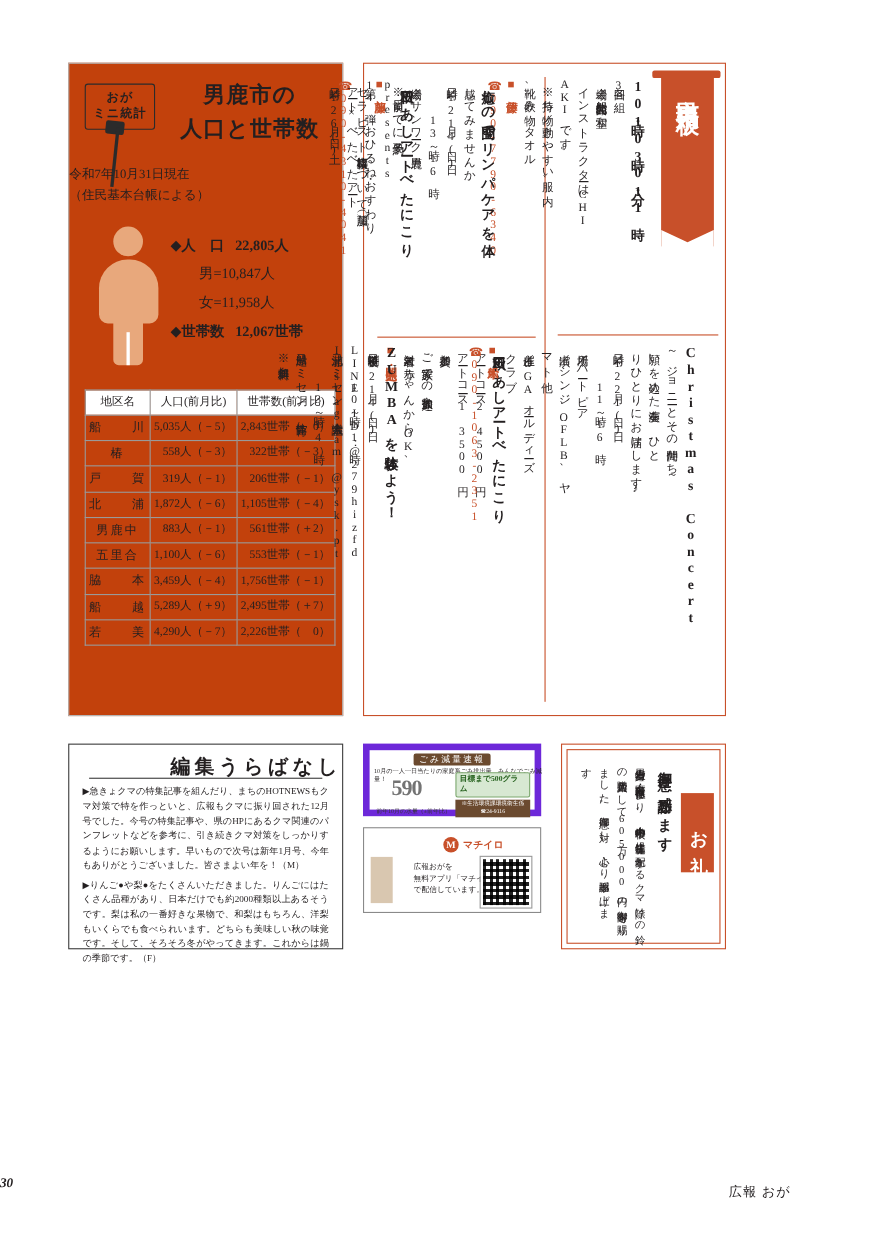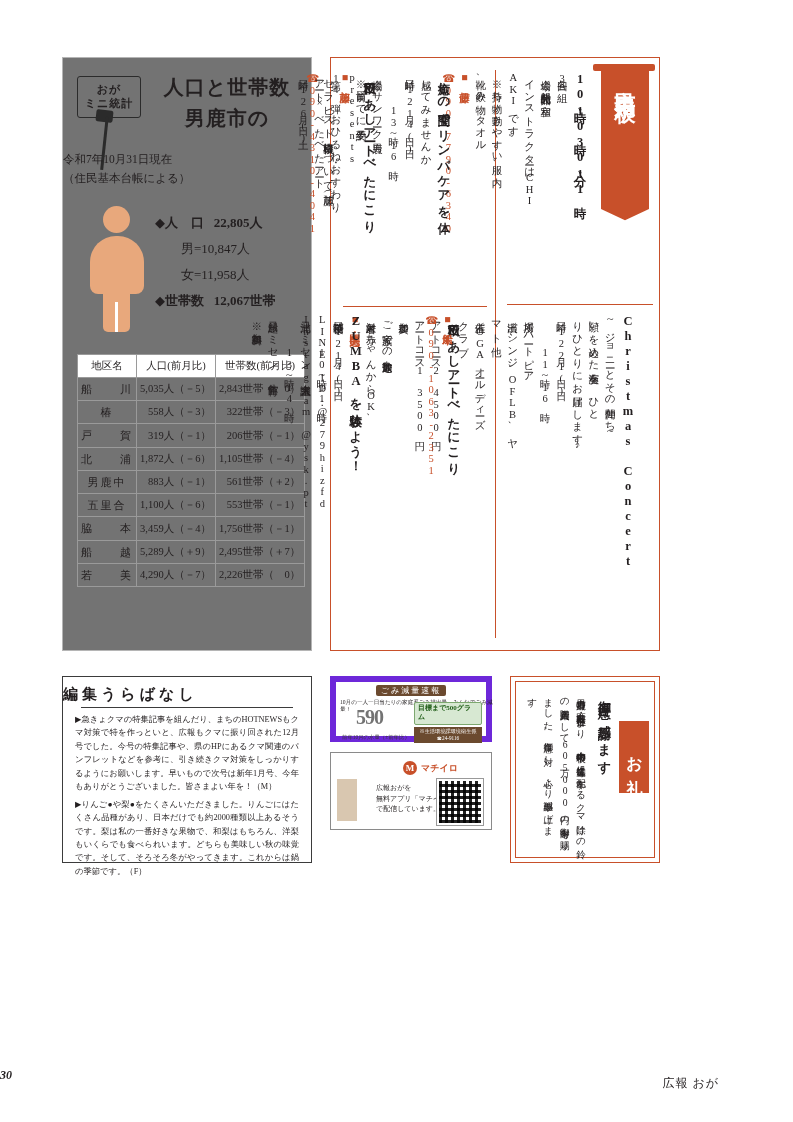--- a/index.html
+++ b/index.html
@@ -17,21 +17,21 @@
   .vtext {
     writing-mode: vertical-rl;
     text-orientation: upright;
     font-feature-settings: "vert" 1;
   }
   .box { position:absolute; box-sizing:border-box; }
 
   
   #stats {
     left:62px; top:57px; width:250px; height:594px;
-    border:1px solid #b5b5b5; background:#737373;
+    border:1px solid #b5b5b5; background:#c2410c;
   }
   #stats .badge {
     position:absolute; left:14px; top:18px; width:62px; height:40px;
     border:1.5px solid #2b2b2b; border-radius:3px;
     display:flex; flex-direction:column; align-items:center; justify-content:center;
     font-size:11px; line-height:1.25; letter-spacing:1px; font-weight:bold;
   }
   #stats .pin {
     position:absolute; left:40px; top:58px; width:3px; height:54px;
     background:#2b2b2b; transform:rotate(6deg);
@@ -120,22 +120,22 @@
   #board .hd { color:#c8502a; font-weight:bold; }
   #board .big { font-size:12.5px; font-weight:bold; letter-spacing:1px; }
   #board .ico { color:#c8502a; }
 
   
   #editors {
     left:62px; top:676px; width:250px; height:187px;
     border:1px solid #3b3b3b; background:#fff;
   }
   #editors .ttl {
-    position:absolute; left:0; top:8px; width:100%; text-align:left;
-    font-size:15px; font-weight:bold; letter-spacing:4px;
+    position:absolute; left:0; top:8px; width:100%; text-align:right;
+    font-size:18px; font-weight:bold; letter-spacing:4px;
   }
   #editors .ttl-rule {
     position:absolute; left:18px; right:18px; top:30px; height:1px; background:#3b3b3b;
   }
   #editors .body {
     position:absolute; left:12px; right:12px; top:36px;
     font-size:8.3px; line-height:1.62; text-align:justify;
   }
   #editors .body p { margin:0 0 4px 0; }
 
@@ -245,22 +245,22 @@
 
   <div class="box" id="stats">
     <div class="badge">
       <span>おが</span>
       <span>ミニ統計</span>
     </div>
     <div class="pinhead"></div>
     <div class="pin"></div>
 
     <div class="title">
+      <div>男鹿市の</div>
       <div>人口と世帯数</div>
-      <div>男鹿市の</div>
     </div>
 
     <div class="subtitle">
       <div>令和7年10月31日現在</div>
       <div>（住民基本台帳による）</div>
     </div>
 
     <div class="person">
       <div class="head"></div>
       <div class="body"></div>

